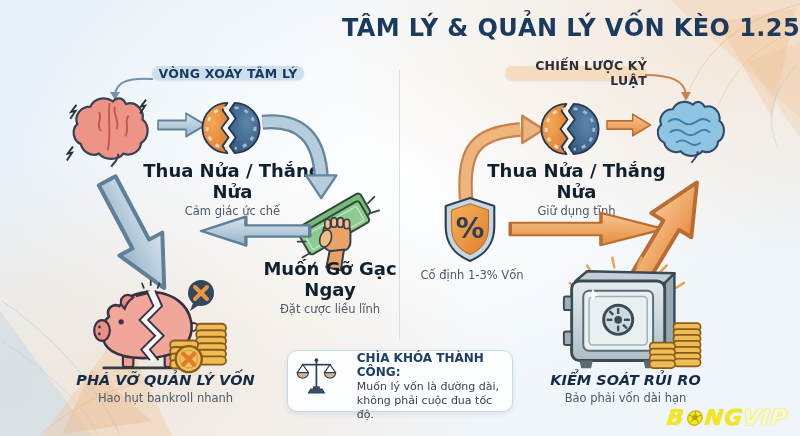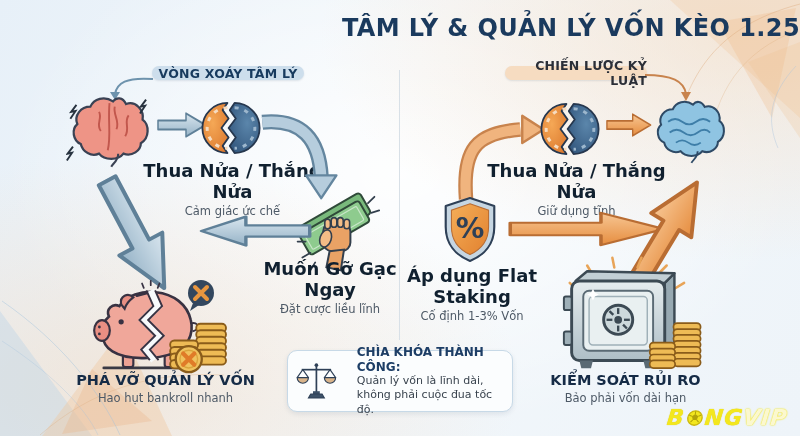--- a/index.html
+++ b/index.html
@@ -22,26 +22,26 @@
     border-radius:14px;font-size:12.5px;font-weight:bold;letter-spacing:.2px;
     box-shadow:0 1px 2px rgba(30,60,90,.12);
     text-align:right;
   }
   .pill-left{background:#cddeec;color:#173a5e;}
   .pill-right{background:#f6dcc1;color:#2b2f38;}
   .divider{position:absolute;left:399px;top:70px;width:1px;height:270px;background:#d8e0e7;}
   .cap{position:absolute;text-align:center;line-height:1.15;}
   .cap .lbl{font-weight:bold;font-size:18px;color:#10202f;}
   .cap .sub{font-size:11.5px;color:#4d5966;margin-top:3px;}
-  .outcome .lbl{font-size:14.5px;color:#152b46;}
+  .outcome .lbl{font-size:14.5px;color:#152b46;font-style:italic;}
   .keybox{
     position:absolute;left:287px;top:350px;width:226px;height:62px;
     background:#fbfdfe;border:1.5px solid #c7d9e7;border-radius:10px;
     box-shadow:0 2px 5px rgba(40,70,100,.10);
-    display:flex;align-items:center;gap:20px;padding-left:8px;box-sizing:border-box;
+    display:flex;gap:20px;padding-left:8px;box-sizing:border-box;
   }
   .keybox .kb-title{font-size:12px;font-weight:bold;color:#1d3e66;line-height:1.2;}
   .keybox .kb-line{font-size:11px;color:#39434e;line-height:1.3;}
   .watermark{
     position:absolute;right:12px;bottom:6px;display:flex;align-items:center;
     font-style:italic;font-weight:bold;font-size:22px;letter-spacing:1px;
     transform:skewX(-6deg);
   }
   .wm-solid{color:#f3e71e;text-shadow:0 0 1px #d8c50e;}
   .wm-light{color:#fbf8cf;text-shadow:0 0 2px #f3e71e, 0 0 1px #f3e71e;}
@@ -260,21 +260,20 @@
     <div class="sub">Giữ dụng tĩnh</div>
   </div>
 
   <svg class="abs" style="left:440px;top:195px" width="60" height="69" viewBox="0 0 84 96">
     <path d="M42,4 L76,15 L76,44 C76,68 62,84 42,92 C22,84 8,68 8,44 L8,15 Z" fill="#c6d6e2" stroke="#2e4057" stroke-width="3" stroke-linejoin="round"></path>
     <path d="M42,12 L68,21 L68,44 C68,63 57,76 42,83 C27,76 16,63 16,44 L16,21 Z" fill="url(#gShield)" stroke="#b96d33" stroke-width="1.5"></path>
     <text x="42" y="60" font-size="40" font-weight="bold" text-anchor="middle" fill="#2e4057" font-family="DejaVu Sans, Liberation Sans, sans-serif">%</text>
   </svg>
 
   <div class="cap" style="left:382px;top:266px;width:180px">
-    <div class="lbl">Áp dụng Flat Staking</div>
     <div class="sub">Cố định 1-3% Vốn</div>
   </div>
 
   <svg class="abs" style="left:507px;top:211px" width="162" height="36" viewBox="0 0 100 40" preserveAspectRatio="none">
     <use href="#blockArrow" fill="url(#gOrange)" stroke="#b96d33" stroke-width="2.2"></use>
   </svg>
 
   <svg class="abs rot" style="left:602px;top:208px;transform:rotate(-59deg)" width="128" height="52" viewBox="0 0 100 40" preserveAspectRatio="none">
     <use href="#blockArrow" fill="url(#gOrange)" stroke="#b96d33" stroke-width="3"></use>
   </svg>
@@ -331,21 +330,21 @@
       <line x1="10" y1="16" x2="62" y2="16" stroke="#2e4057" stroke-width="3"></line>
       <path d="M12,16 L2,30 M12,16 L22,30" stroke="#2e4057" stroke-width="2"></path>
       <path d="M2,30 a10,10 0 0 0 20,0 Z" fill="#d9b48a" stroke="#2e4057" stroke-width="2"></path>
       <path d="M60,16 L50,30 M60,16 L70,30" stroke="#2e4057" stroke-width="2"></path>
       <path d="M50,30 a10,10 0 0 0 20,0 Z" fill="#d9b48a" stroke="#2e4057" stroke-width="2"></path>
       <rect x="30" y="54" width="12" height="5" fill="#3c5168"></rect>
       <polygon points="22,66 50,66 46,59 26,59" fill="#3c5168" stroke="#2e4057" stroke-width="2"></polygon>
     </svg>
     <div>
       <div class="kb-title">CHÌA KHÓA THÀNH CÔNG:</div>
-      <div class="kb-line">Quản lý vốn là lĩnh dài,</div>
+      <div class="kb-line">Muốn lý vốn là đường dài,</div>
       <div class="kb-line">không phải cuộc đua tốc độ.</div>
     </div>
   </div>
 
   <div class="watermark">
     <span class="wm-solid">B</span>
     <svg width="18" height="18" viewBox="0 0 20 20" style="margin:0 1px">
       <circle cx="10" cy="10" r="8" fill="#f3e71e" stroke="#cbb80d" stroke-width="1.5"></circle>
       <polygon points="10,5.5 13.5,8 12.2,12.2 7.8,12.2 6.5,8" fill="#b3a30a"></polygon>
       <path d="M10,5.5 L10,2.5 M13.5,8 L16.5,7 M12.2,12.2 L14.5,14.5 M7.8,12.2 L5.5,14.5 M6.5,8 L3.5,7" stroke="#b3a30a" stroke-width="1.2"></path>

